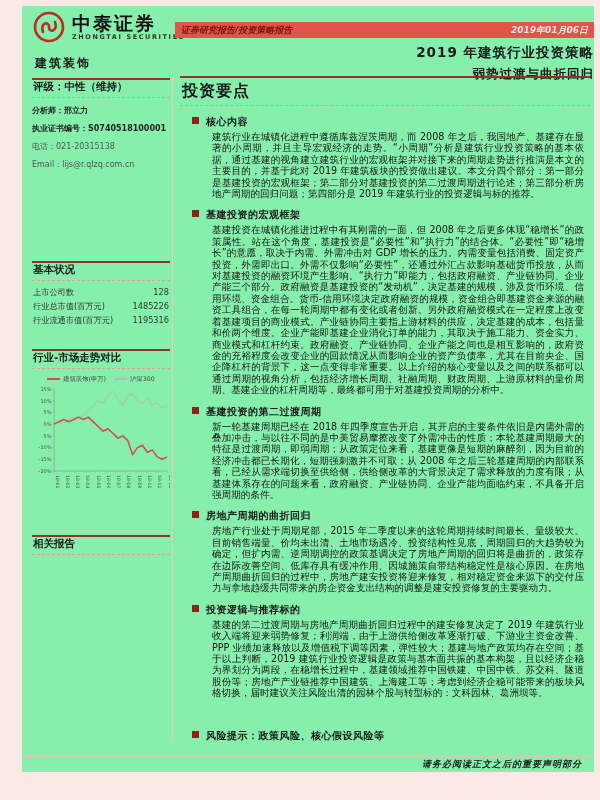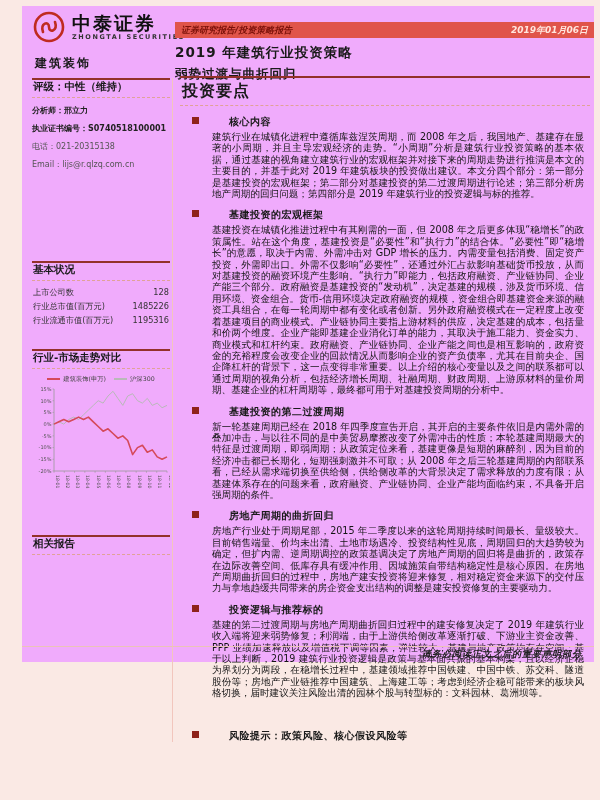--- a/index.html
+++ b/index.html
@@ -2,35 +2,35 @@
 <html><head>
 <meta charset="utf-8">
 <style>
   html,body{margin:0;padding:0;}
   body{
     width:600px;height:800px;position:relative;overflow:hidden;
     background:#fae9e4;
     font-family:"DejaVu Sans","Liberation Sans",sans-serif;
     color:#1a1a1a;
   }
-  .page{position:absolute;left:22px;top:6px;width:572px;height:656px;background:#f0abfc;}
+  .page{position:absolute;left:22px;top:6px;width:572px;height:766px;background:#86efac;}
 
   
   .logo-row{position:absolute;left:10px;top:4px;display:flex;align-items:center;gap:6px;}
   .logo-mark{width:34px;height:34px;}
   .logo-cn{font-size:19px;font-weight:bold;letter-spacing:2px;color:#111;line-height:20px;}
   .logo-en{font-size:6.5px;letter-spacing:1.6px;color:#333;font-weight:bold;}
   .industry{position:absolute;left:13px;top:49px;font-size:12px;font-weight:bold;letter-spacing:2px;}
 
   .banner{position:absolute;left:153px;top:16px;width:419px;height:16px;
     background:#e0544a;display:flex;justify-content:space-between;align-items:center;
     padding:0 6px;box-sizing:border-box;}
   .banner-left{color:#7c1209;font-size:9px;font-weight:bold;font-style:italic;}
   .banner-date{color:#ffe6dd;font-size:9px;font-weight:bold;font-style:italic;}
-  .title-wrap{position:absolute;left:153px;top:38px;width:419px;text-align:left;}
+  .title-wrap{position:absolute;left:153px;top:38px;width:419px;text-align:right;}
   .title-1{font-size:13.5px;font-weight:bold;letter-spacing:1px;}
   .title-2{font-size:12.5px;font-weight:bold;margin-top:4px;letter-spacing:1px;}
 
   
   .sidebar{position:absolute;left:10px;top:72px;width:138px;}
   .sb-rule-head{border-top:2px solid #93312a;border-bottom:1px dashed #e0a297;
     padding:0 1px 3px;font-weight:bold;}
   .rating{font-size:10.5px;}
   .analyst{margin-top:7px;font-size:8px;}
   .analyst .r{margin:0 0 7px;}
@@ -48,21 +48,21 @@
   .related-list{font-size:8.2px;color:#333;padding:4px 0 0;}
   .related-list .item{line-height:13px;margin-bottom:6px;letter-spacing:.5px;}
 
   .vsep{position:absolute;left:150px;top:72px;height:664px;width:1px;background:#f2c6bd;}
 
   
   .main{position:absolute;left:158px;top:70px;width:410px;}
   .inv-head{font-size:16px;font-weight:bold;letter-spacing:1px;
     border-top:2px solid #93312a;border-bottom:1px dashed #e0a297;padding:3px 2px 3px;}
   .section{padding-left:12px;}
-  .sec-head{display:flex;align-items:flex-start;gap:30px;margin:9px 0 2px;}
+  .sec-head{display:flex;align-items:flex-start;gap:7px;margin:9px 0 2px;}
   .bullet{width:7px;height:7px;background:#8e231a;margin-top:2px;flex:none;}
   .sec-title{font-size:10px;font-weight:bold;letter-spacing:.5px;}
   .sec-body{margin-left:20px;width:372px;font-size:9.6px;line-height:11.4px;
     text-align:justify;color:#141414;}
   .risk{margin-top:30px;}
 
   
   .footer-line{position:absolute;left:0;right:0;bottom:15px;border-top:1px solid #eac3b8;}
   .disclaimer{position:absolute;right:12px;bottom:1px;font-size:9px;font-weight:bold;
     font-style:italic;color:#222;letter-spacing:1px;}

